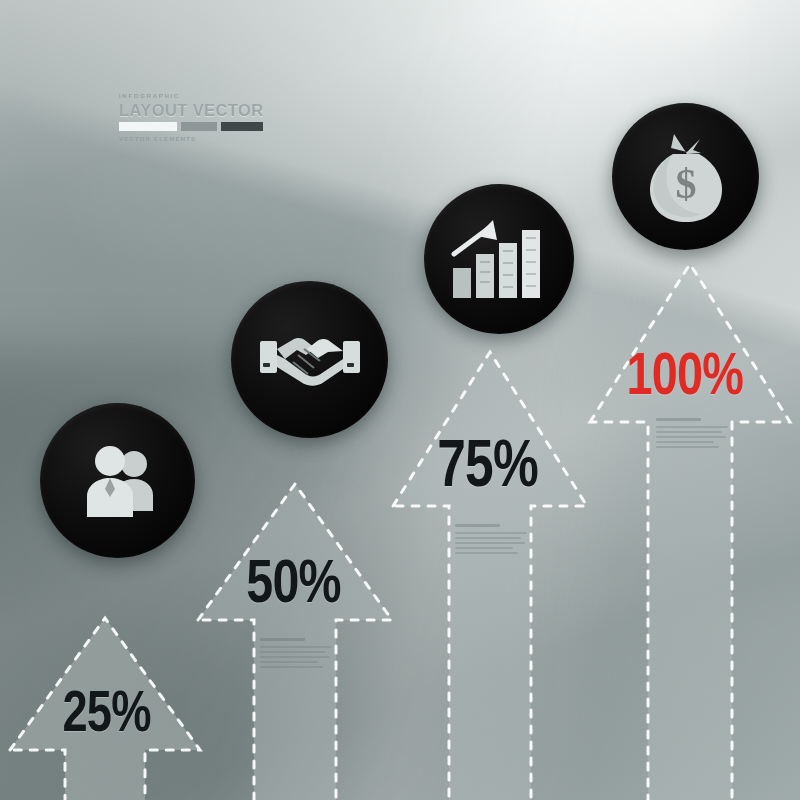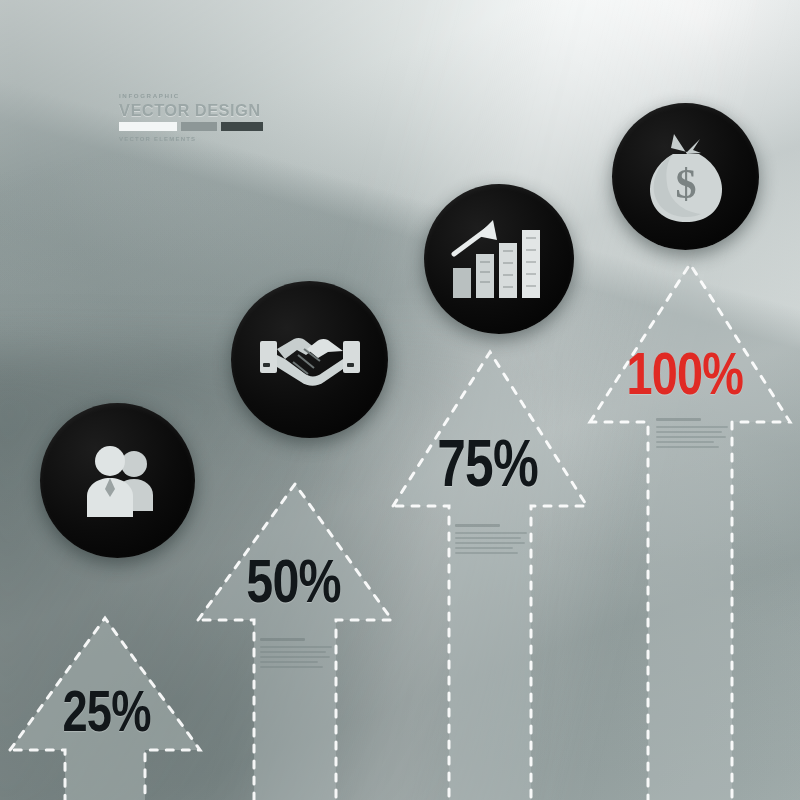--- a/index.html
+++ b/index.html
@@ -116,21 +116,21 @@
 
   <div class="bg-base"></div>
   <div class="bg-sheen"></div>
   <div class="bg-sheen2"></div>
   <div class="bg-dark-wedge"></div>
   <div class="bg-light-streak"></div>
   <div class="bg-vign"></div>
 
   <div class="title-block">
     <p class="t-kicker">INFOGRAPHIC</p>
-    <p class="t-main">VECTOR DESIGN</p>
+    <p class="t-main">LAYOUT VECTOR</p>
     <div class="t-bars">
       <span class="bar-w"></span>
       <span class="bar-m"></span>
       <span class="bar-d"></span>
     </div>
     <p class="t-sub">VECTOR ELEMENTS</p>
   </div>
 
   <div class="arrow" style="left:-10px;top:600px;">
     <svg width="230" height="210" viewBox="0 0 230 210" aria-hidden="true">

